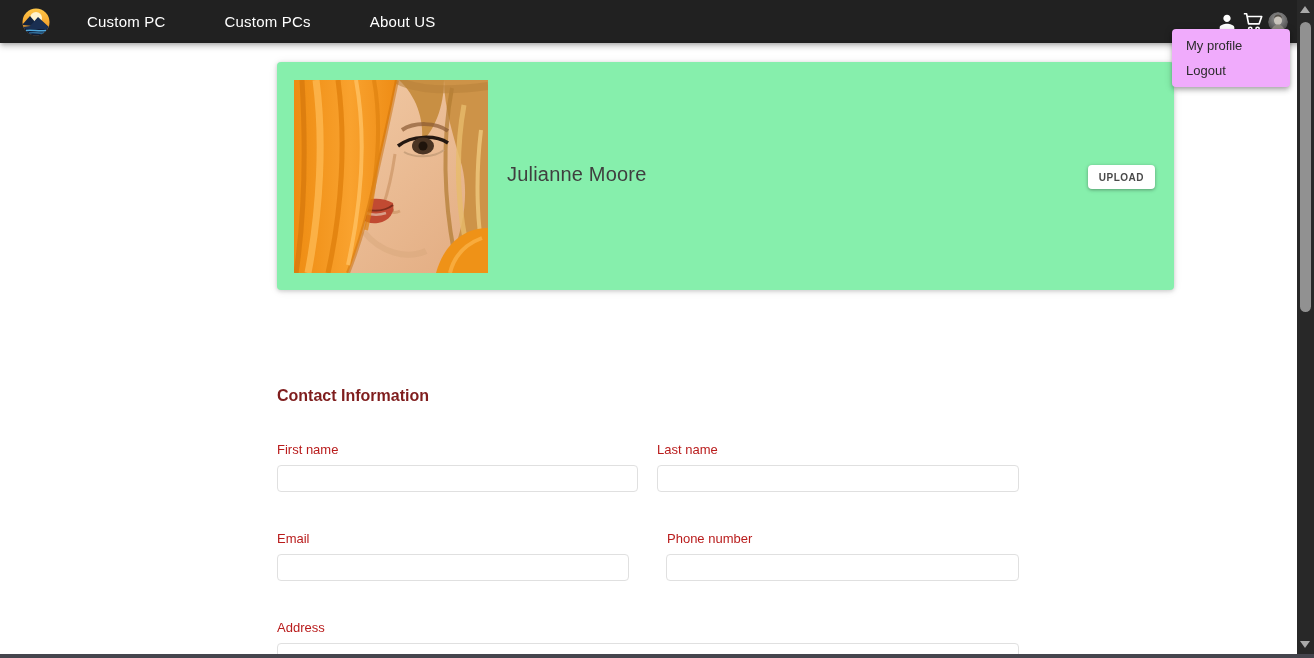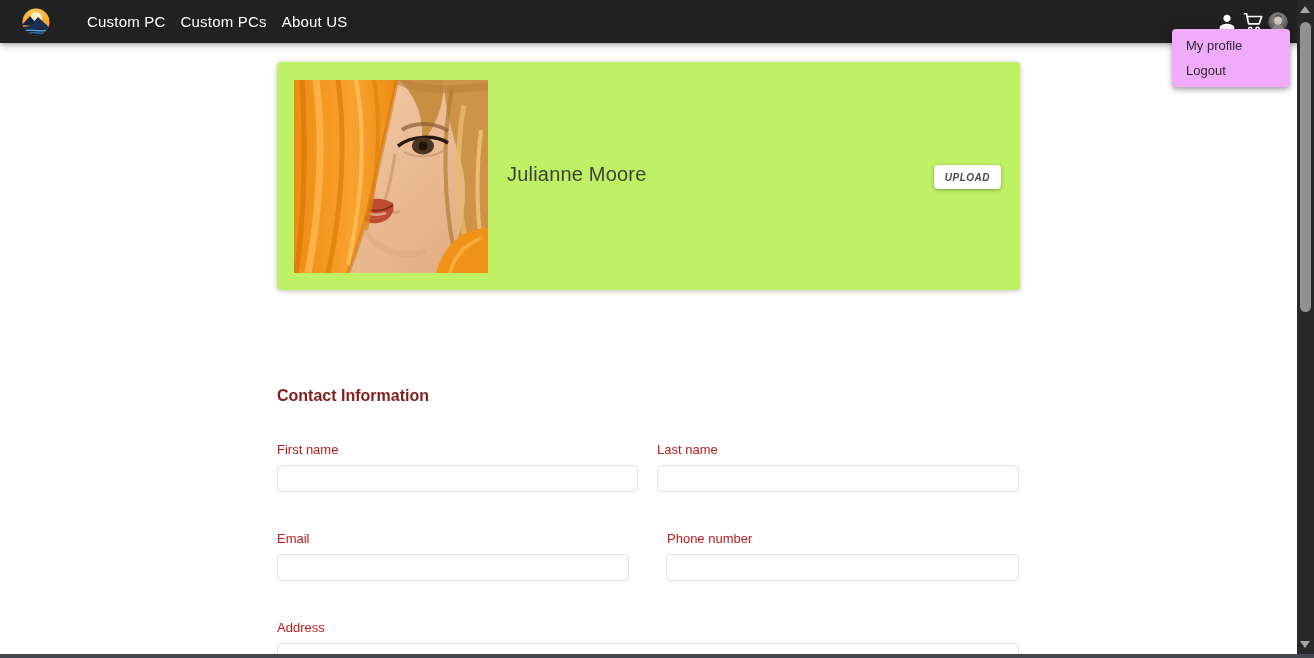--- a/index.html
+++ b/index.html
@@ -14,21 +14,21 @@
   
   .navbar {
     position: absolute; top: 0; left: 0; right: 0;
     height: 43px;
     background: #212121;
     display: flex; align-items: center;
     box-shadow: 0 2px 4px -1px rgba(0,0,0,.25), 0 4px 6px rgba(0,0,0,.15);
     z-index: 30;
   }
   .logo { width: 28px; height: 28px; margin-left: 22px; flex: 0 0 auto; }
-  .nav-links { display: flex; margin-left: 37px; }
+  .nav-links { display: flex; margin-left: 37px; gap: 44px; }
   .nav-item {
     color: #ffffff; font-size: 15px; text-decoration: none;
     margin-right: 15px; cursor: pointer; letter-spacing: .2px;
   }
   .nav-icons {
     position: absolute; right: 26px; top: 0; height: 43px;
     display: flex; align-items: center; gap: 4px;
   }
   .nav-icon { width: 22px; height: 22px; display: inline-flex; cursor: pointer; }
   .avatar-btn { width: 20px; height: 20px; border-radius: 50%; overflow: hidden; cursor: pointer; }
@@ -40,40 +40,39 @@
     box-shadow: 0 2px 4px -1px rgba(0,0,0,.2), 0 4px 5px rgba(0,0,0,.14), 0 1px 10px rgba(0,0,0,.12);
     z-index: 40;
   }
   .menu-item {
     height: 25px; line-height: 25px; padding: 0 12px;
     font-size: 13px; color: #2b2b2b; cursor: pointer; white-space: nowrap;
   }
 
   
   .profile-card {
-    position: absolute; left: 277px; top: 62px; width: 743px; height: 228px;
-    background: #bef264; border-radius: 4px;
+    position: absolute; left: 277px; top: 62px; width: 897px; height: 228px;
+    background: #86efac; border-radius: 4px;
     box-shadow: 0 1px 4px rgba(0,0,0,.18), 0 1px 10px rgba(0,0,0,.08);
   }
   .profile-photo {
     position: absolute; left: 17px; top: 18px; width: 194px; height: 193px;
     overflow: hidden;
   }
   .profile-name {
     position: absolute; left: 230px; top: 101px;
     font-size: 20px; font-weight: 400; color: #3f3f3f; letter-spacing: .2px;
   }
   .upload-btn {
     position: absolute; right: 19px; top: 103px; height: 24px;
     padding: 0 11px; background: #ffffff; border: none; border-radius: 4px;
     box-shadow: 0 1px 3px rgba(0,0,0,.25), 0 1px 5px rgba(0,0,0,.12);
     font-family: "Liberation Sans", sans-serif;
     font-size: 10px; font-weight: 700; letter-spacing: .5px; color: #4a4a4a;
     cursor: pointer;
-    font-style: italic;
   }
 
   
   .section-title {
     position: absolute; left: 277px; top: 387px;
     font-size: 16px; font-weight: 700; color: #7f1d1d;
   }
   .field-label {
     position: absolute; font-size: 13px; color: #b91c1c;
   }

